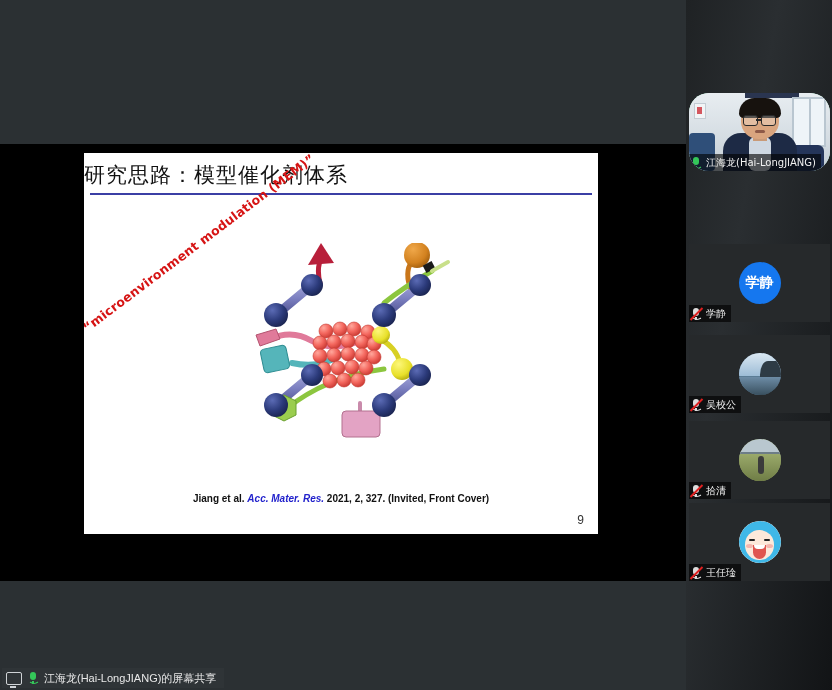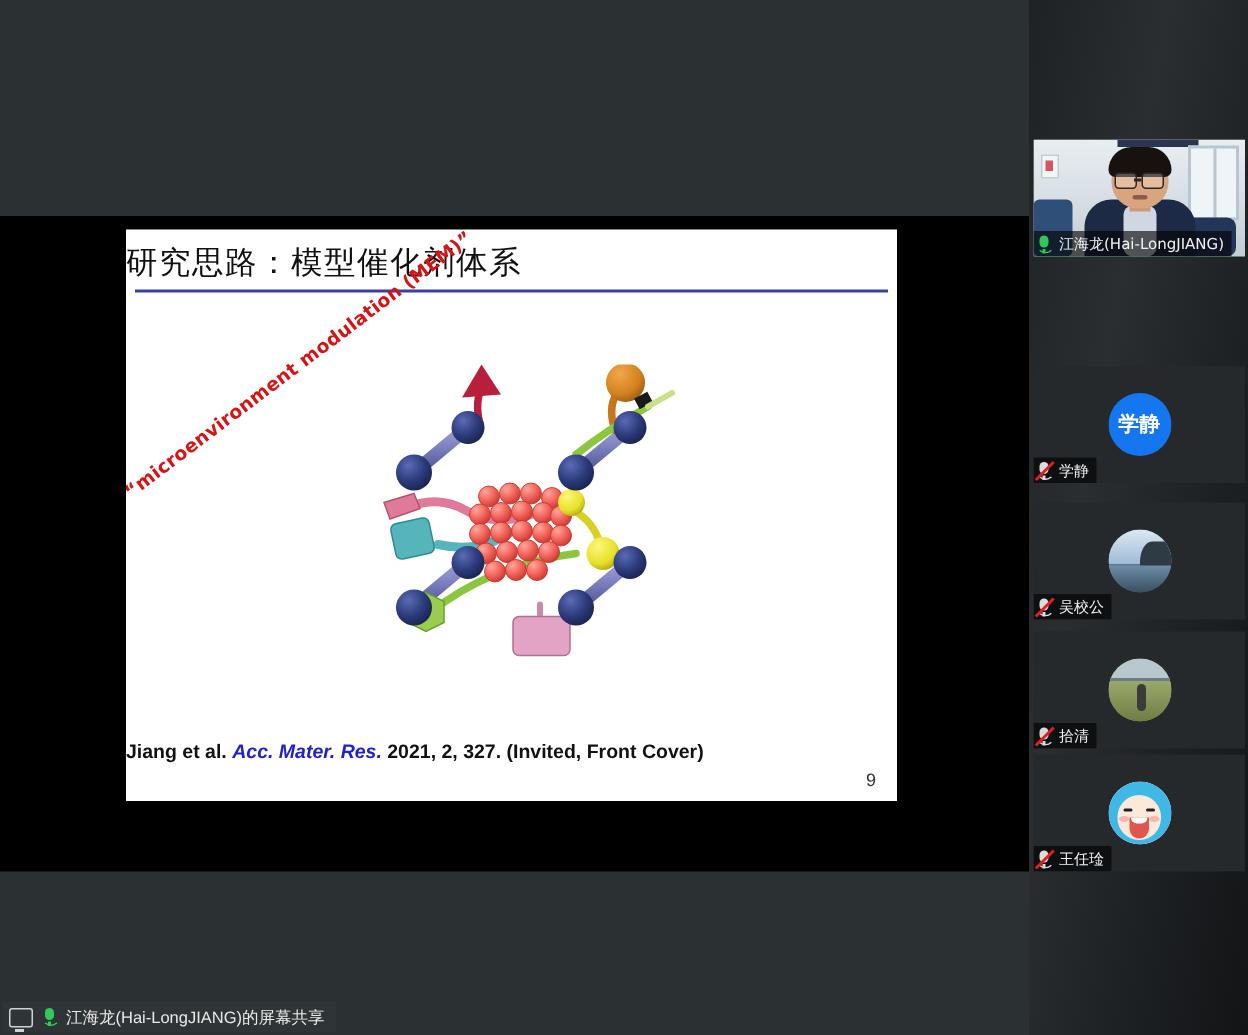--- a/index.html
+++ b/index.html
@@ -60,42 +60,42 @@
   .bottom-claim{
     position:absolute;left:0;top:308px;width:100%;
     text-align:center;font-size:13.5px;font-weight:bold;
     font-family:"DejaVu Sans","Liberation Sans",sans-serif;
   }
   .bottom-claim .c-blue{color:#2222cc;}
   .bottom-claim .c-black{color:#111;}
 
   .citation{
     position:absolute;left:0;top:340px;width:100%;
-    text-align:left;font-size:13px;font-weight:bold;color:#111;
+    text-align:center;font-size:10px;font-weight:bold;color:#111;
     font-family:"Liberation Sans","DejaVu Sans",sans-serif;
   }
   .citation .j{color:#2222cc;font-style:italic;}
 
   .page-num{
     position:absolute;right:14px;top:360px;
     font-size:12px;color:#333;
     font-family:"Liberation Sans",sans-serif;
   }
 
   
   #rail{
     position:absolute;left:686px;top:0;width:146px;height:690px;
     background:linear-gradient(100deg,#1f2224 0%,#2a2e31 35%,#121416 100%);
     overflow:hidden;
   }
   .tile{
     position:absolute;left:3px;width:141px;height:78px;
     background:#26292b;overflow:hidden;
   }
-  .tile.speaking{box-shadow:inset 0 0 0 2px #1f9d4d;}
+  .tile.speaking{box-shadow:inset 0 0 0 2px #1f9d4d;border-radius:20px;}
   .tile-media{position:absolute;inset:0;overflow:hidden;}
 
   
   .webcam{position:absolute;inset:0;background:#cfd6dc;overflow:hidden;}
   .wc-wall{position:absolute;inset:0;background:linear-gradient(180deg,#e8edf1 0%,#d4dce2 60%,#c2ccd4 100%);}
   .wc-window{position:absolute;right:4px;top:4px;width:30px;height:46px;background:#eef4f8;border:2px solid #b9c6d0;}
   .wc-window:after{content:"";position:absolute;left:50%;top:0;width:2px;height:100%;background:#b9c6d0;}
   .wc-frame{position:absolute;left:5px;top:10px;width:10px;height:14px;background:#f2f4f6;border:1px solid #c3ccd3;}
   .wc-frame:after{content:"";position:absolute;left:2px;top:3px;width:5px;height:7px;background:#d4575f;}
   .wc-chairL{position:absolute;left:0;top:40px;width:26px;height:38px;background:#2f4f79;border-radius:4px;}

